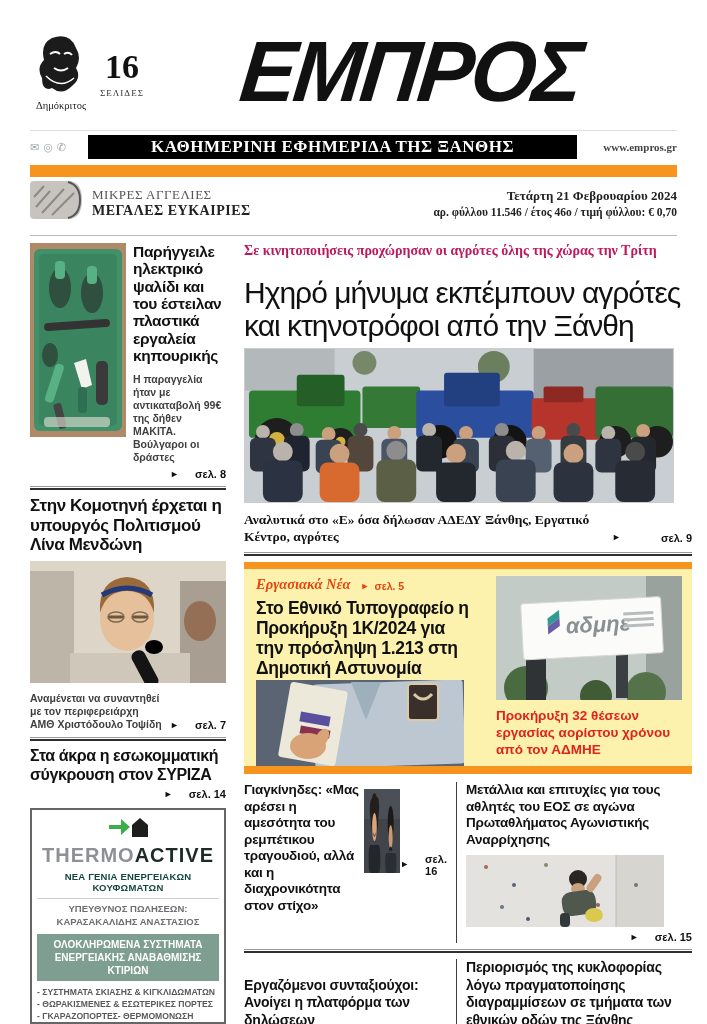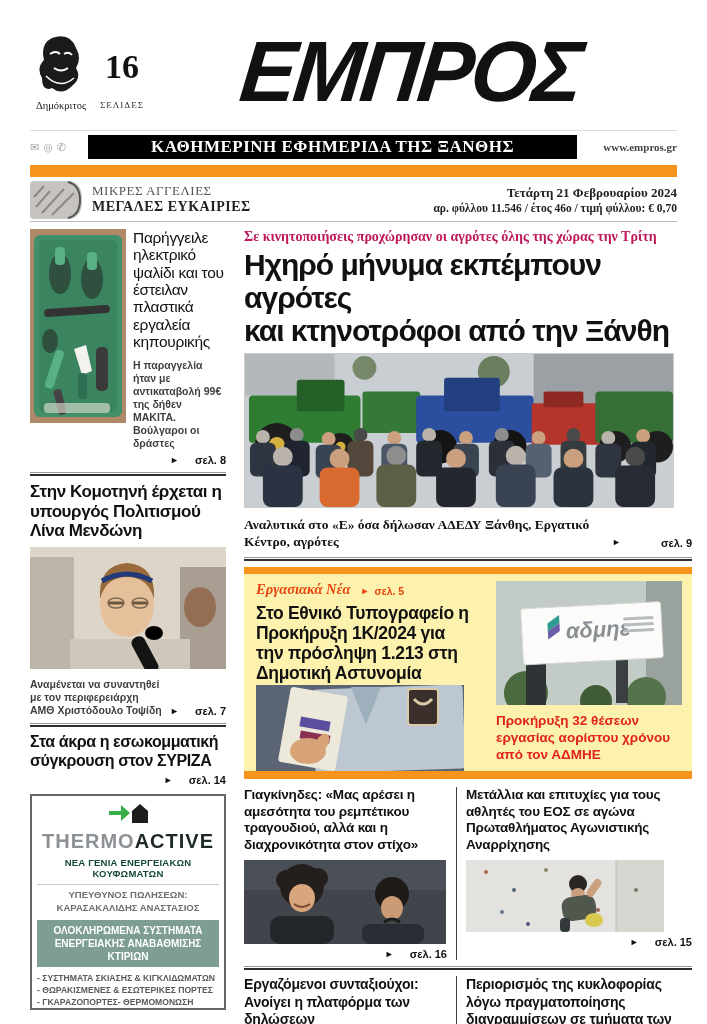--- a/index.html
+++ b/index.html
@@ -12,34 +12,34 @@
   .page{width:707px;height:1024px;overflow:hidden;background:#fff}
   .inner{margin:0 30px}
 
   
   .masthead-row{display:flex;align-items:flex-start;margin-top:34px;height:94px}
   .logo-block{display:flex;gap:8px}
   .demo{width:62px;text-align:center}
   .demo-cap{font:10.5px "Liberation Serif",serif;color:#222;margin-top:-2px}
   .pages{margin-top:16px;text-align:center;width:44px}
   .pages-num{font:bold 34px "Liberation Serif",serif;line-height:1}
-  .pages-lbl{font:9px "Liberation Serif",serif;letter-spacing:1px;color:#333;margin-top:16px}
+  .pages-lbl{font:9px "Liberation Serif",serif;letter-spacing:1px;color:#333;margin-top:4px}
   .title{flex:1;text-align:center;font-family:"Liberation Sans",sans-serif;
          font-style:italic;font-weight:900;font-size:84px;line-height:.95;
          letter-spacing:-3px;transform:skewX(-6deg) scaleY(1.02);margin-top:-2px}
 
   .tagline-row{display:flex;align-items:center;margin-top:2px;border-top:1px solid #ddd;padding-top:4px}
   .social{width:58px;display:flex;gap:4px;color:#9aa0a6;font-size:11px;align-items:center}
   .tagline-bar{flex:1;background:#000;color:#fff;text-align:center;
                font:bold 17px "Liberation Serif",serif;letter-spacing:.5px;padding:2px 0}
   .website{width:100px;text-align:right;font:bold 11px "Liberation Serif",serif;color:#444}
 
   .orange-bar{height:12px;background:var(--orange);margin-top:6px}
 
-  .classifieds-row{display:flex;align-items:center;margin-top:4px;padding-bottom:2px;border-bottom:1px solid #bbb}
+  .classifieds-row{display:flex;align-items:flex-end;margin-top:4px;padding-bottom:16px;border-bottom:1px solid #bbb}
   .class-text{margin-left:10px;font-family:"Liberation Serif",serif;line-height:1.15}
   .class-l1{font-size:13px;color:#555;letter-spacing:.5px}
   .class-l2{font-size:14px;font-weight:bold;color:#222;letter-spacing:.5px}
   .issue{margin-left:auto;text-align:right;font-family:"Liberation Serif",serif;font-weight:bold;color:#222;line-height:1.25}
   .issue-date{font-size:13px}
   .issue-details{font-size:11.5px}
 
   
   .main{display:flex;margin-top:7px;align-items:stretch}
   .left-col{width:206px;padding-right:8px}
@@ -47,21 +47,21 @@
   .right-col{flex:1;padding-left:10px}
 
   .rule{border-top:1px solid #999;border-bottom:2px solid #2f2f2f;height:4px;margin:6px 0}
   .pageref{display:flex;justify-content:flex-end;align-items:center;gap:16px;
            font-weight:bold;font-size:11px;margin-top:4px}
   .arrow{font-size:9px;line-height:1}
 
   
   .art1{display:flex;gap:7px}
   .art1-text{flex:1;display:flex;flex-direction:column}
-  .h-side{font-weight:normal;font-size:15.5px;line-height:1.12;letter-spacing:-.3px}
+  .h-side{font-weight:bold;font-size:15.5px;line-height:1.12;letter-spacing:-.3px}
   .subtext{font-size:10.5px;font-weight:bold;color:#3f3f3f;line-height:1.25;margin-top:8px}
   .h-col{font-weight:bold;font-size:17px;line-height:1.15;letter-spacing:-.4px}
   .cap-row{display:flex;align-items:flex-end;margin-top:5px}
   .cap-row .subtext{flex:1;margin-top:0}
   .cap-row .pageref{margin:0 0 0 6px}
 
   
   .ad-box{border:2px solid #666;margin-top:8px;padding:6px 5px 0 5px;text-align:center}
   .brand{font-size:20px;font-weight:bold;letter-spacing:1px;margin-top:2px}
   .brand .thermo{color:#8c9196}
@@ -69,41 +69,41 @@
   .ad-tagline{font-size:9.5px;font-weight:bold;color:#14473c;margin-top:4px;letter-spacing:.2px}
   .sales{margin-top:5px;border-top:1px solid #ccc;padding-top:4px;
          font-size:9.5px;font-weight:bold;color:#6d6e71;line-height:1.3}
   .greenbar{background:var(--sage);color:#fff;font-weight:bold;font-size:10px;
             padding:4px 2px;margin-top:6px;line-height:1.3}
   .ad-list{list-style:none;text-align:left;font-size:8.6px;font-weight:bold;
            color:var(--gray);line-height:1.42;margin-top:5px}
 
   
   .kicker{font:bold 14px "Liberation Serif",serif;color:#be185d}
-  .lead-headline{font-weight:bold;font-size:30px;line-height:1.1;letter-spacing:-1px;margin-top:3px}
+  .lead-headline{font-weight:normal;font-size:30px;line-height:1.1;letter-spacing:-1px;margin-top:17px}
   .lead-photo{margin-top:6px;border:1px solid #ccc}
   .lead-cap{display:flex;align-items:flex-end;margin-top:5px}
   .lead-cap-text{flex:1;font:bold 13.5px "Liberation Serif",serif;line-height:1.25}
   .lead-cap .pageref{margin:0 0 2px 8px;gap:40px}
 
   .jobs-box{margin-top:2px}
   .jb-top{height:7px;background:var(--orange)}
   .jb-bottom{height:8px;background:var(--orange)}
   .jb-body{background:var(--yellow);display:flex;gap:24px;padding:7px 10px 0 12px}
   .jb-left{width:216px;display:flex;flex-direction:column}
   .jb-label-row{display:flex;align-items:baseline;gap:10px}
   .jb-label{font:bold italic 14.5px "Liberation Serif",serif;color:var(--secred)}
   .jb-pref{font-weight:bold;font-size:10.5px;color:var(--secred);display:flex;gap:5px;align-items:center}
   .jb-headline{font-weight:bold;font-size:17.5px;line-height:1.15;letter-spacing:-.3px;margin-top:5px}
   .jb-left svg{margin-top:auto}
   .jb-right{flex:1;display:flex;flex-direction:column;align-items:center;padding-bottom:8px}
   .jb-red{color:var(--red);font-weight:bold;font-size:13.5px;text-align:left;line-height:1.25;margin-top:8px}
 
   .duo{display:flex;margin-top:8px;align-items:stretch}
-  .duo-left{width:212px;padding-right:9px;display:flex;flex-direction:column}
+  .duo-left{width:212px;padding-right:9px;display:flex;flex-direction:row}
   .duo-right{flex:1;padding-left:9px;display:flex;flex-direction:column}
   .h-duo{font-weight:bold;font-size:13.5px;line-height:1.22;letter-spacing:-.2px}
   .duo svg{margin-top:7px}
   .bottom-row{display:flex;align-items:stretch;margin-top:2px;padding-bottom:6px}
   .h-bot{font-weight:bold;font-size:14px;line-height:1.25;letter-spacing:-.2px}
   .bot-flex{display:flex;align-items:flex-end}
   .bot-flex .h-bot{flex:1}
 </style>
 </head>
 <body>

